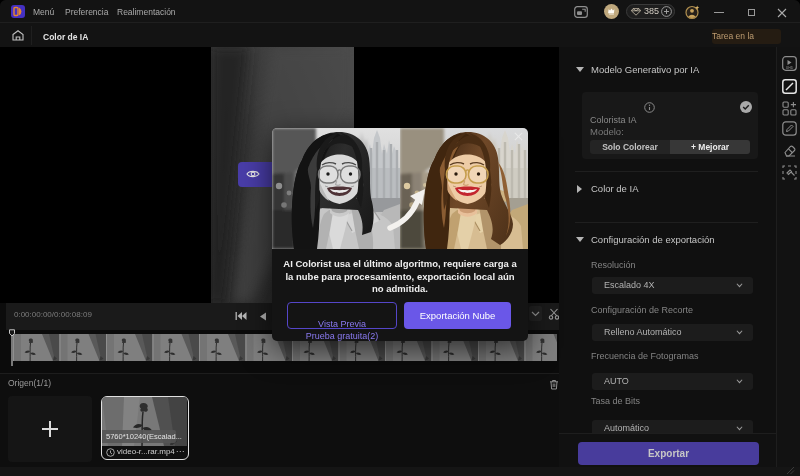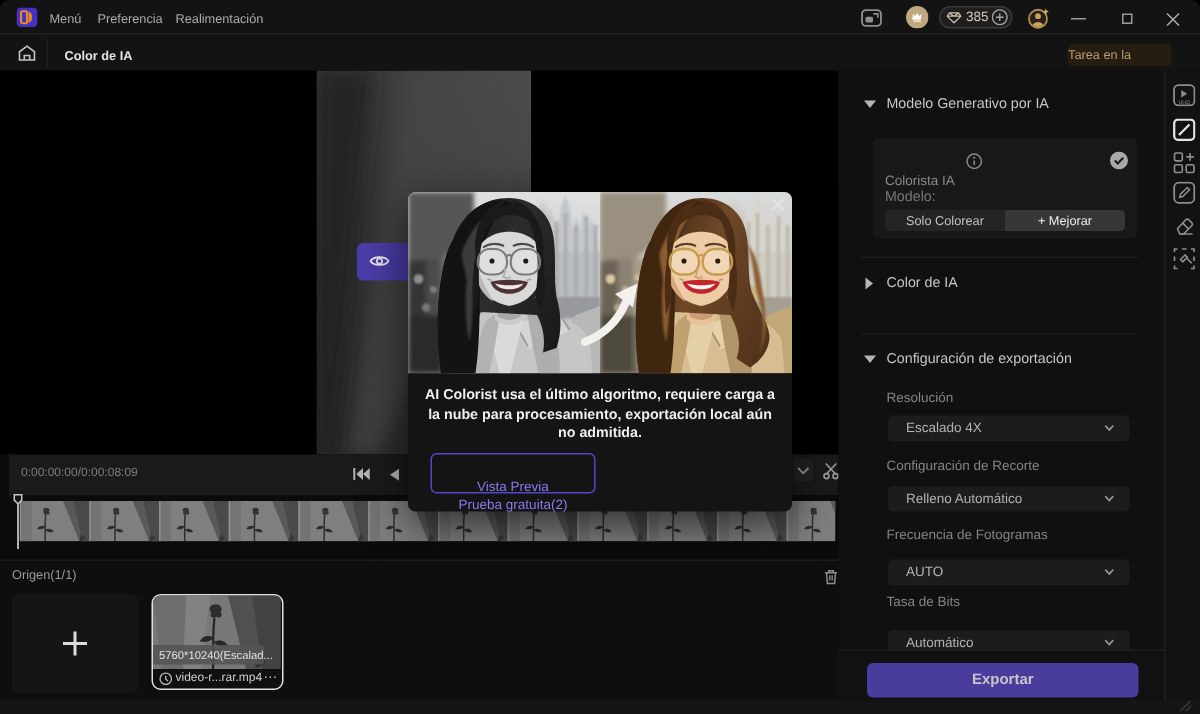--- a/index.html
+++ b/index.html
@@ -33,21 +33,21 @@
 
 .modal{position:absolute;left:272px;top:128px;width:256px;height:213px;background:#141414;border-radius:5px;box-shadow:0 8px 30px rgba(0,0,0,.65);z-index:50}
 .modal .photos{position:absolute;left:0;top:0;width:256px;height:121px;border-radius:5px 5px 0 0;overflow:hidden}
 .mtext{position:absolute;left:0;top:130px;width:256px;text-align:center;font-size:9.5px;line-height:12.5px;font-weight:bold;color:#efefef}
 .btn-outline{position:absolute;left:15px;top:174px;width:110px;height:27px;border:1px solid #5546c9;border-radius:4px;color:#8a7af0;font-size:9px;line-height:12px;text-align:center;padding-top:15px}
 .btn-fill{position:absolute;left:132px;top:174px;width:107px;height:27px;background:#6a57e8;border-radius:4px;color:#fff;font-size:9.5px;line-height:27px;text-align:center}
 .mclose{position:absolute;right:4px;top:3px;width:11px;height:11px;z-index:60}
 
 .timecode{position:absolute;left:14px;top:310px;font-size:8px;color:#7d7d7d}
 .filmstrip{position:absolute;left:13px;top:334px;width:544px;height:27px;overflow:hidden}
-.segbtn{position:absolute;top:20px;height:14px;font-size:8.5px;font-weight:normal;text-align:center;line-height:14px}
+.segbtn{position:absolute;top:20px;height:14px;font-size:8.5px;font-weight:bold;text-align:center;line-height:14px}
 </style>
 </head>
 <body>
 <div class="win">
 
   <div class="titlebar">
     <svg class="abs" style="left:11px;top:5px" width="14" height="13" viewBox="0 0 14 13">
       <rect x="0" y="0" width="14" height="13" rx="3" fill="#4430c2"></rect>
       <rect x="3" y="2.5" width="4" height="8" rx="1" fill="none" stroke="#e8882a" stroke-width="1.4"></rect>
       <path d="M8 2.5 a4.5 4.5 0 0 1 0 8 z" fill="#e8882a"></path>
@@ -454,20 +454,21 @@
         <path d="M58 61 c5 1.6 14 1.6 19 0 c-3 5.2 -16 5.2 -19 0 z" fill="#f8f3ed"></path>
         <path d="M53 58 l3 1 M82 58 l-3 1" stroke="#c09878" stroke-width="1" fill="none"></path>
       </g>
 
       <path d="M118 100 C128 96 139 88 145 74" fill="none" stroke="#f3f1ee" stroke-width="5.5" stroke-linecap="round"></path>
       <path d="M138 68 L153 61 L150 77 z" fill="#f3f1ee"></path>
     </svg>
     </div>
     <div class="mtext">AI Colorist usa el último algoritmo, requiere carga a<br>la nube para procesamiento, exportación local aún<br>no admitida.</div>
     <div class="btn-outline">Vista Previa<br>Prueba gratuita(2)</div>
+    <div class="btn-fill">Exportación Nube</div>
     <svg class="mclose" viewBox="0 0 12 12">
         <path d="M2 2 L10 10 M10 2 L2 10" stroke="#e8e8e8" stroke-width="1.2"></path>
       </svg>
   </div>
 
   <div class="bottomstrip"></div>
   <svg class="abs" style="left:786px;top:467px" width="9" height="8" viewBox="0 0 9 8">
     <path d="M8 0 L1 7 M8 3.5 L4.5 7" stroke="#3a3a3a" stroke-width="1"></path>
   </svg>
 

